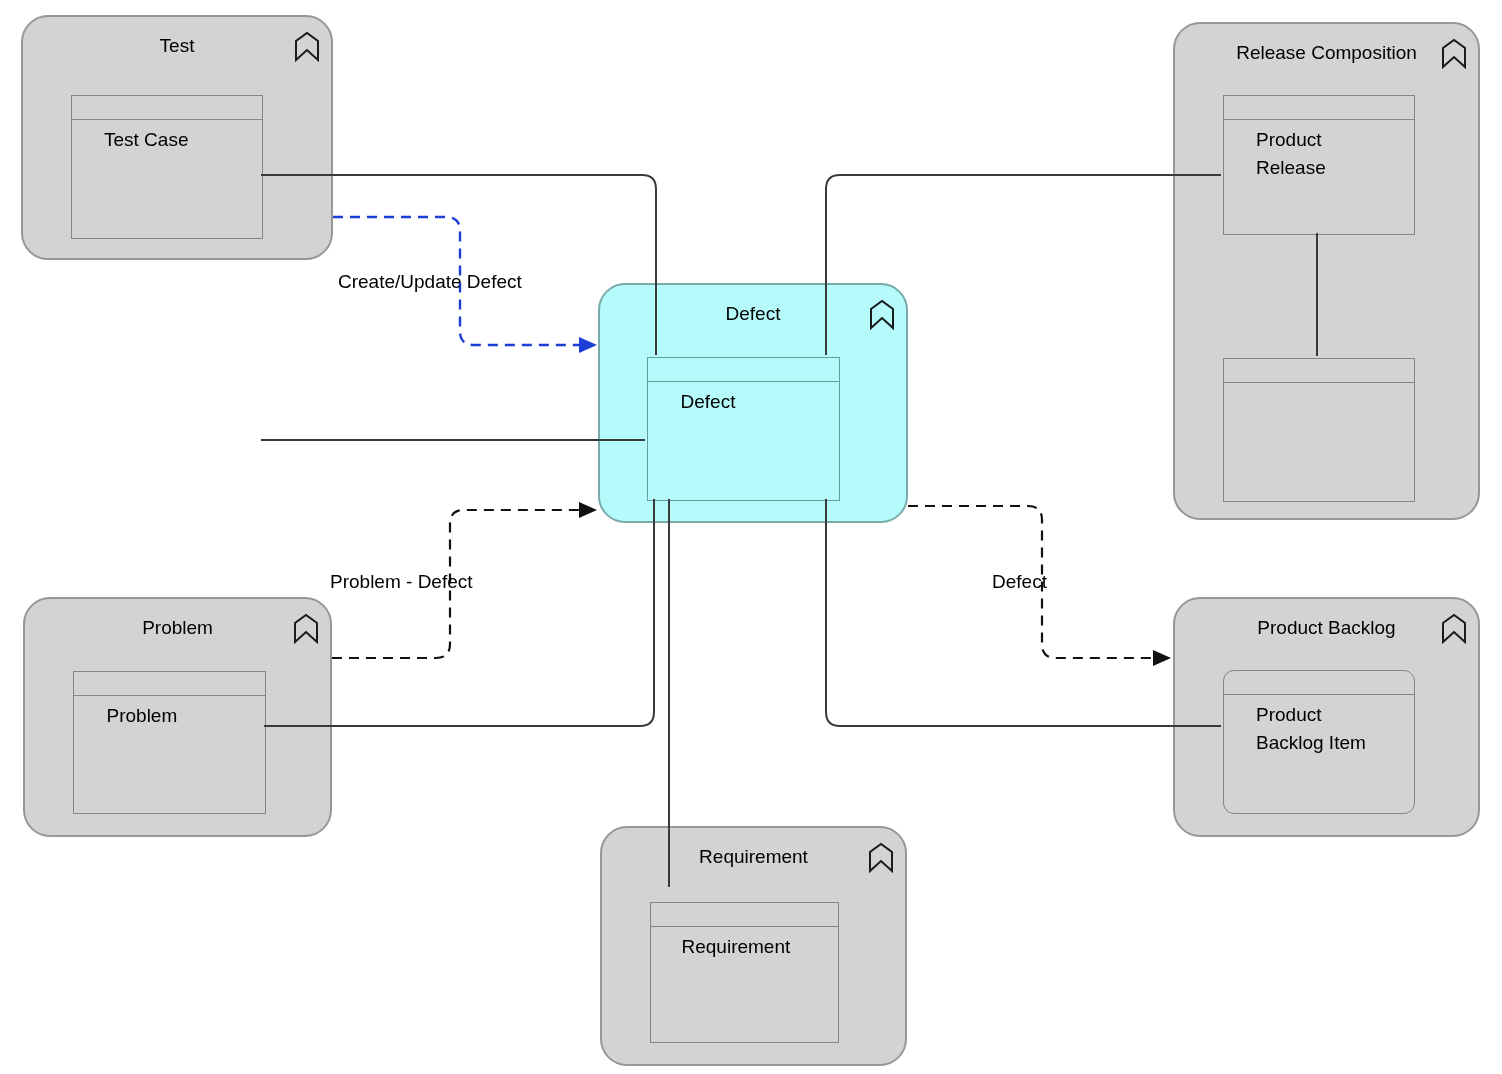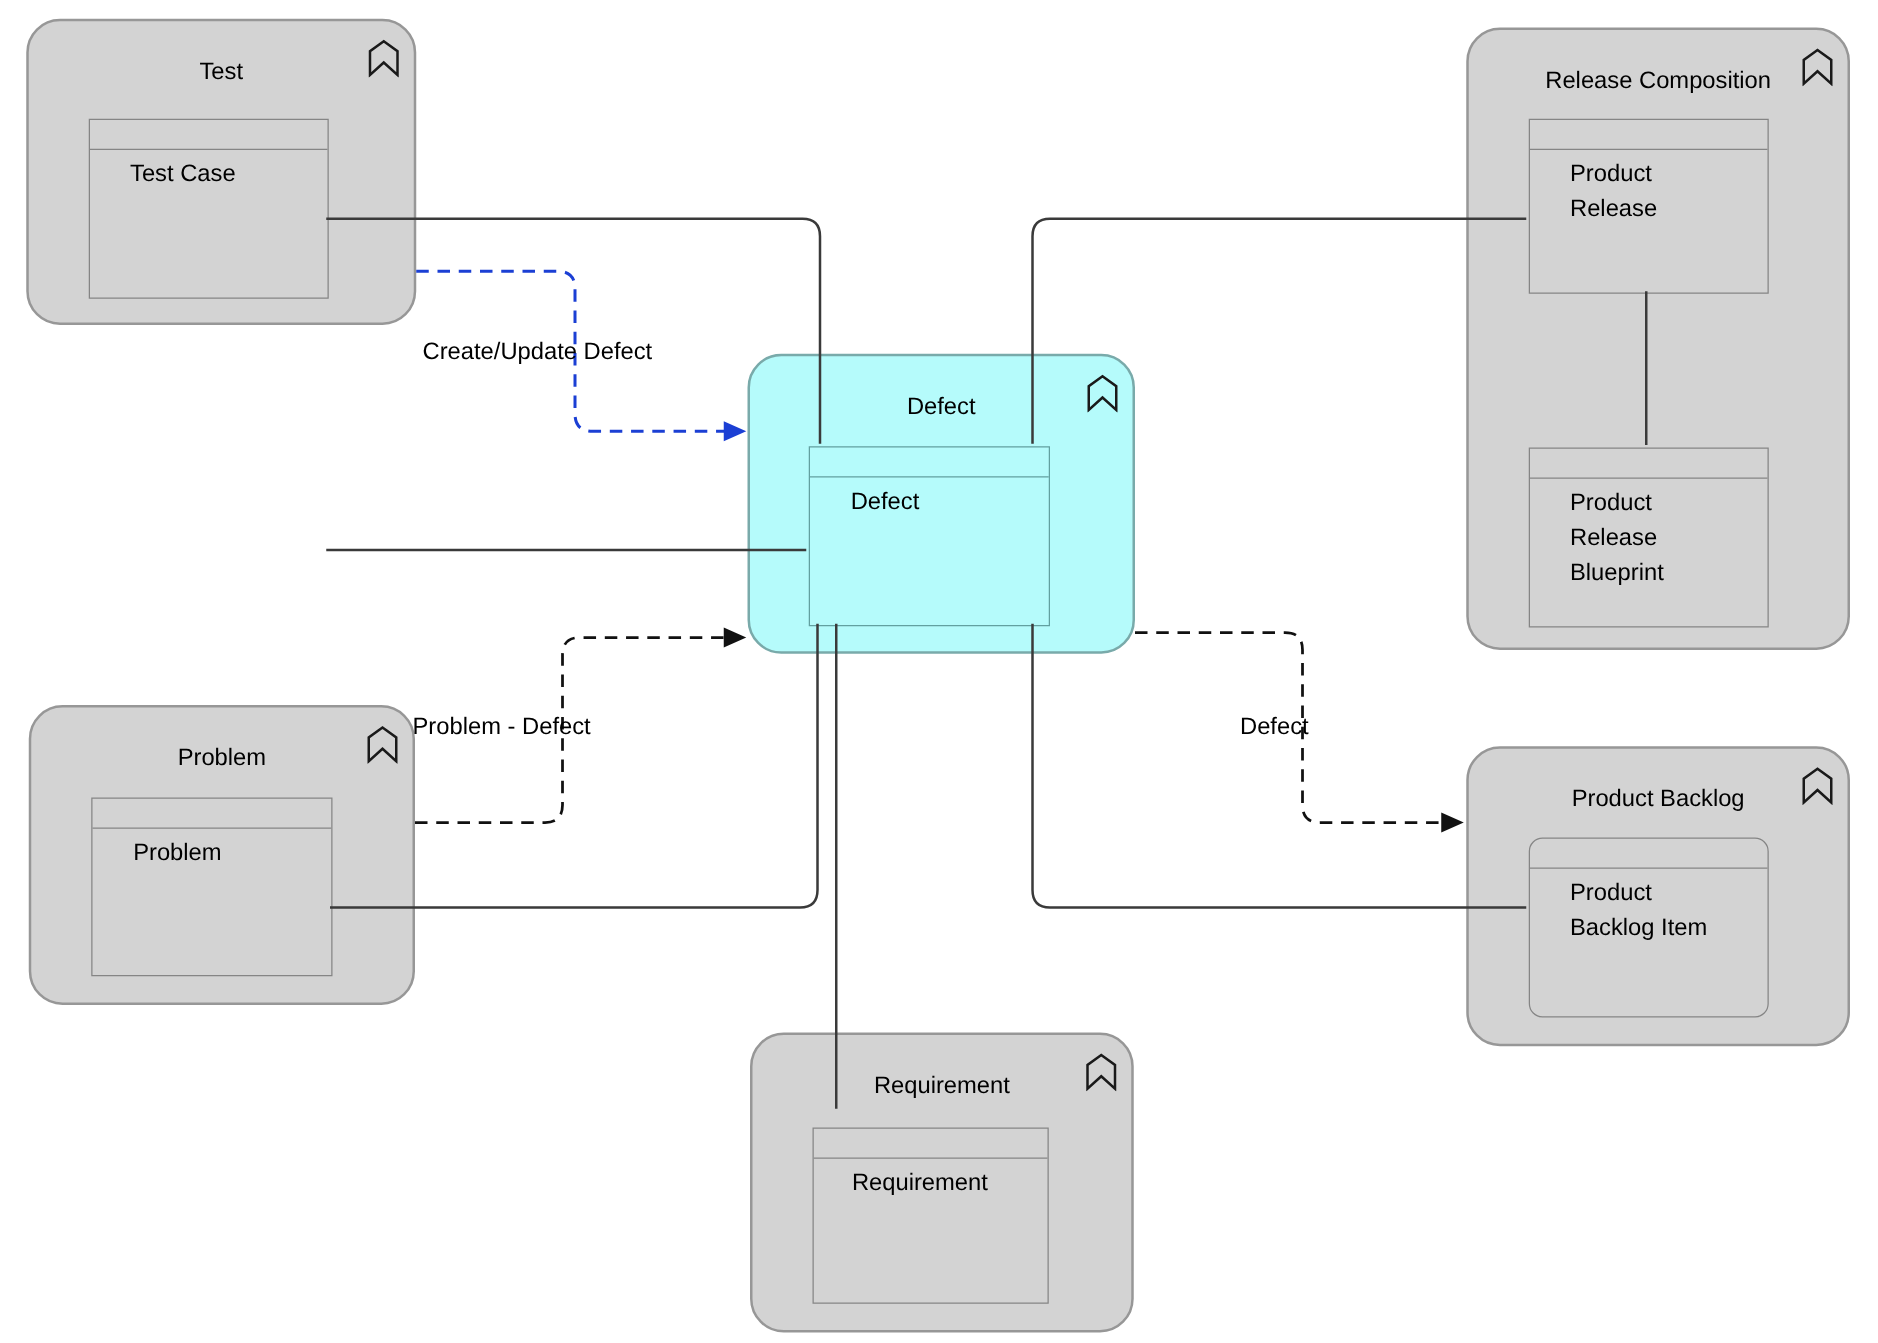--- a/index.html
+++ b/index.html
@@ -19,21 +19,21 @@
     position:relative;width:1502px;height:1074px;overflow:hidden;
     font-family:"Liberation Sans","DejaVu Sans",sans-serif;color:var(--text);
     background:#ffffff;
   }
   .module{
     position:absolute;box-sizing:border-box;border-radius:27px;
     background:var(--module-fill);border:2px solid var(--module-border);
   }
   .module.cyan{background:var(--highlight-fill);border-color:var(--highlight-border);}
   .module-title{
-    text-align:center;padding-top:29px;font-size:19px;line-height:24px;
+    text-align:center;padding-top:17px;font-size:19px;line-height:24px;
     white-space:nowrap;color:var(--text);
   }
   .bookmark{position:absolute;top:13px;right:11px;width:26px;height:32px;}
   .element-box{
     position:absolute;box-sizing:border-box;
     background:var(--module-fill);border:1.5px solid var(--module-inner-border);
   }
   .cyan .element-box{background:var(--highlight-fill);border-color:var(--highlight-inner-border);}
   .element-header{height:23px;border-bottom:1.5px solid var(--module-inner-border);}
   .cyan .element-header{border-color:var(--highlight-inner-border);}
@@ -59,21 +59,21 @@
     <svg class="bookmark" viewBox="0 0 26 32">
       <path d="M2 30 V11 L13 3 L24 11 V30 L13 20 Z" fill="none" stroke="#1a1a1a" stroke-width="2"></path>
     </svg>
     <div class="element-box" style="left:48px;top:78px;width:192px;height:144px;">
       <div class="element-header"></div>
       <div class="element-label">Test Case</div>
     </div>
   </div>
 
 
-  <div class="module" style="left:23px;top:564px;width:309px;height:240px;">
+  <div class="module" style="left:23px;top:597px;width:309px;height:240px;">
     <div class="module-title">Problem</div>
     <svg class="bookmark" viewBox="0 0 26 32">
       <path d="M2 30 V11 L13 3 L24 11 V30 L13 20 Z" fill="none" stroke="#1a1a1a" stroke-width="2"></path>
     </svg>
     <div class="element-box" style="left:48px;top:72px;width:193px;height:143px;">
       <div class="element-header"></div>
       <div class="element-label">Problem</div>
     </div>
   </div>
 
@@ -92,21 +92,20 @@
     <div class="module-title">Release Composition</div>
     <svg class="bookmark" viewBox="0 0 26 32">
       <path d="M2 30 V11 L13 3 L24 11 V30 L13 20 Z" fill="none" stroke="#1a1a1a" stroke-width="2"></path>
     </svg>
     <div class="element-box" style="left:48px;top:71px;width:192px;height:140px;">
       <div class="element-header"></div>
       <div class="element-label">Product Release</div>
     </div>
     <div class="element-box" style="left:48px;top:334px;width:192px;height:144px;">
       <div class="element-header"></div>
-      <div class="element-label">Product Release Blueprint</div>
     </div>
   </div>
 
   <div class="module" style="left:1173px;top:597px;width:307px;height:240px;">
     <div class="module-title">Product Backlog</div>
     <svg class="bookmark" viewBox="0 0 26 32">
       <path d="M2 30 V11 L13 3 L24 11 V30 L13 20 Z" fill="none" stroke="#1a1a1a" stroke-width="2"></path>
     </svg>
     <div class="element-box" style="left:48px;top:71px;width:192px;height:144px;border-radius:11px;">
       <div class="element-header"></div>

